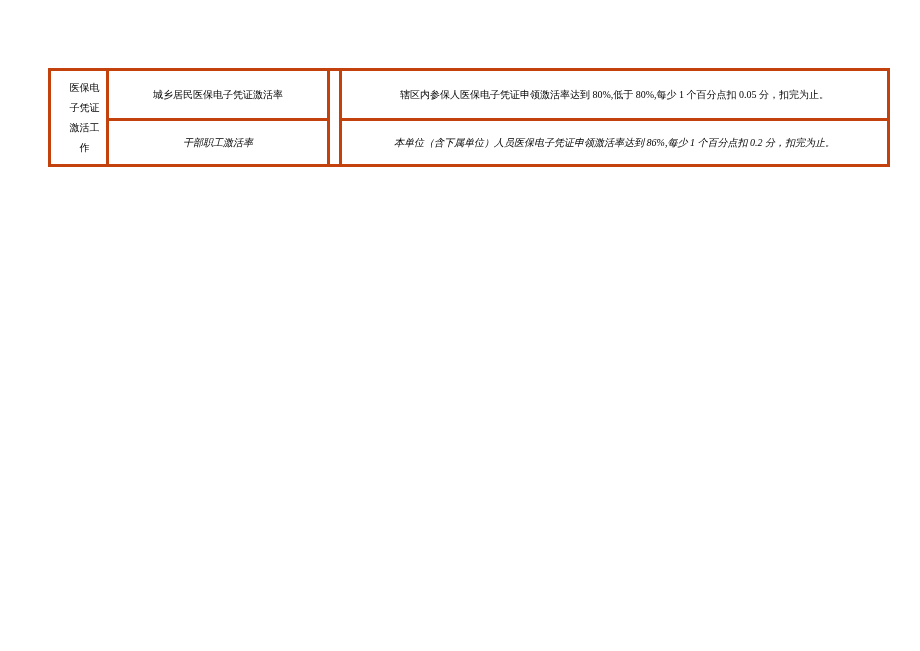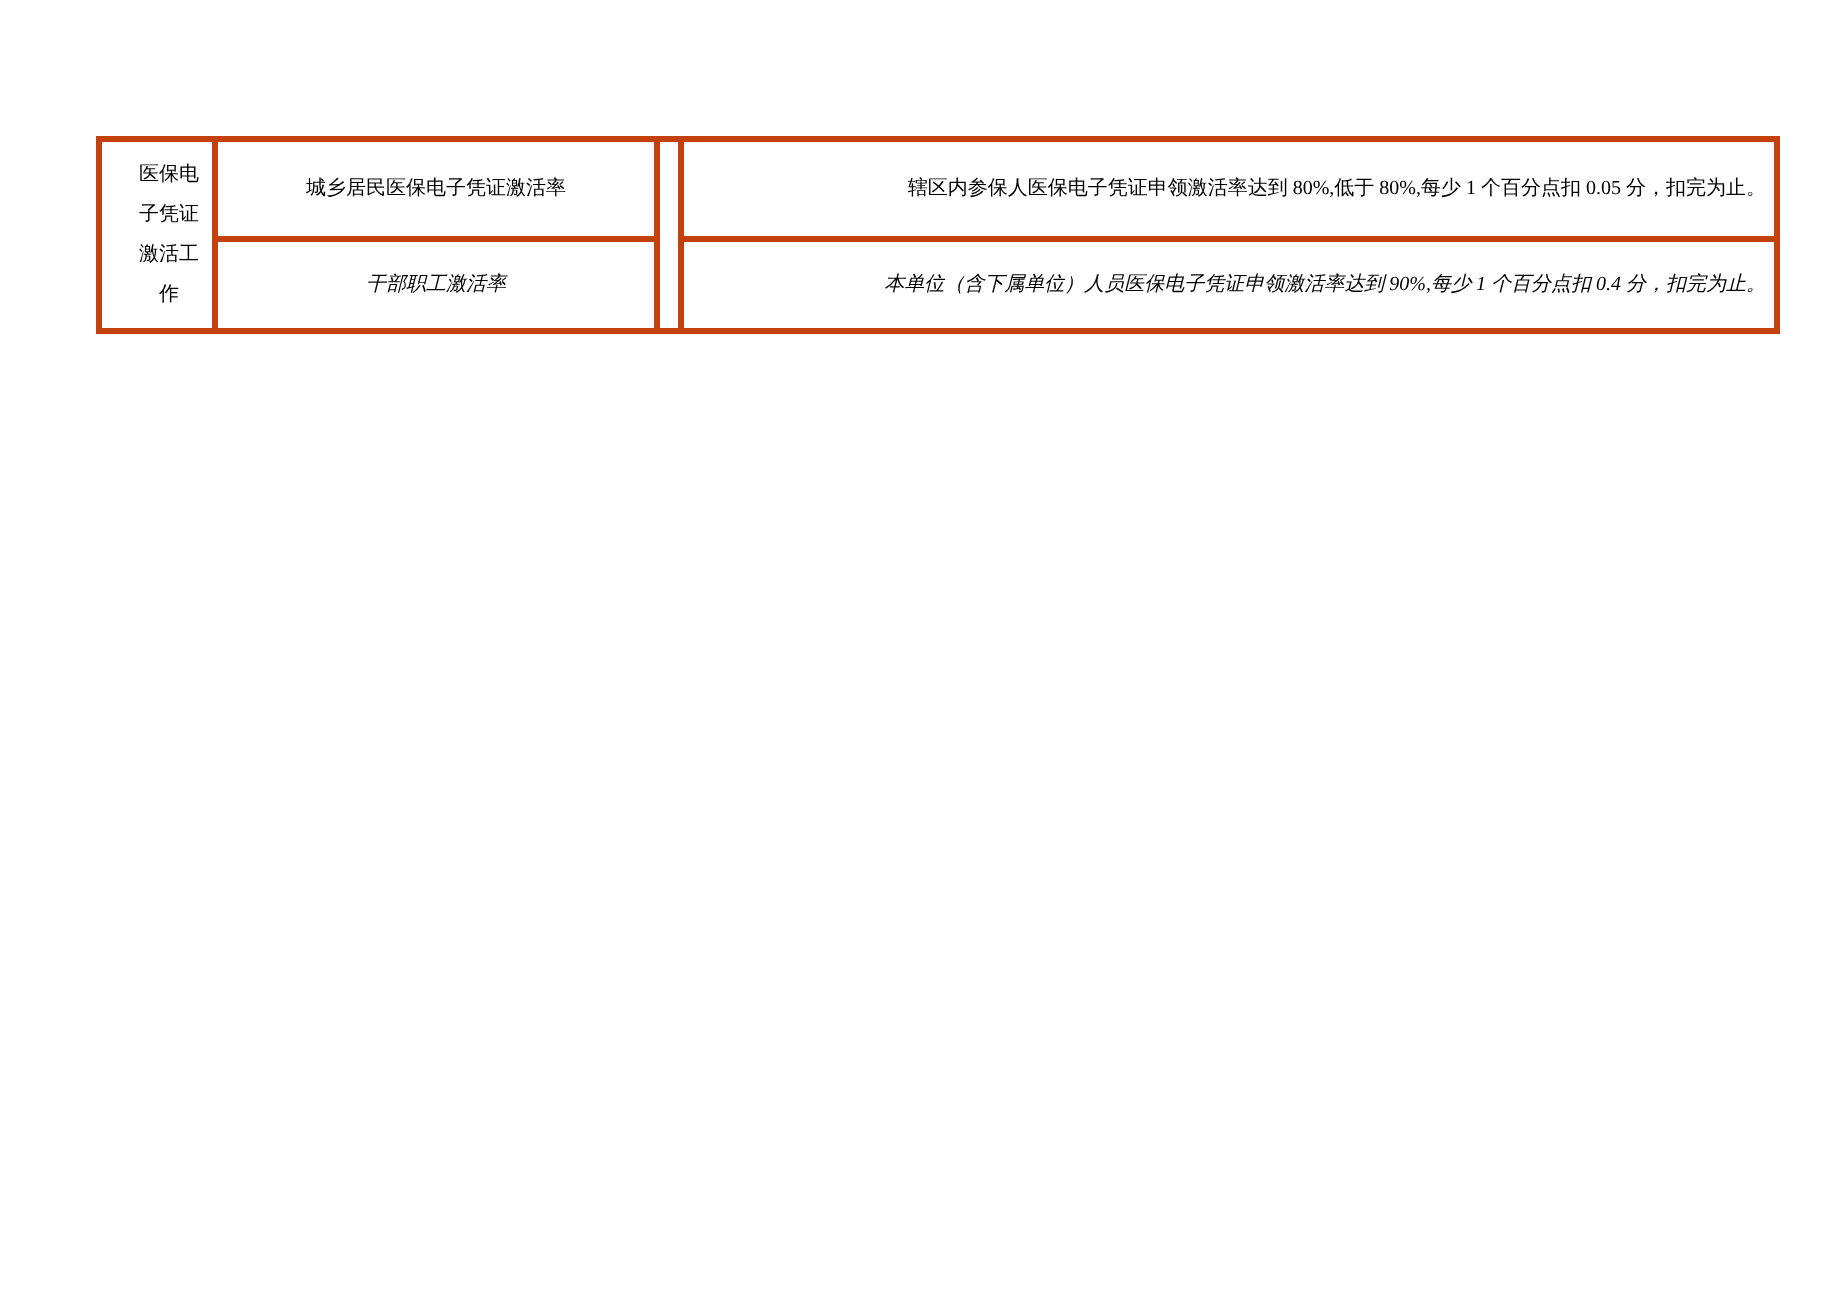--- a/index.html
+++ b/index.html
@@ -38,21 +38,21 @@
     }
     .col-indicator {
       width: 222px;
       text-align: center;
     }
     .col-empty {
       width: 12px;
     }
     .col-description {
       width: 550px;
-      text-align: right;
+      text-align: center;
       padding-left: 4px;
     }
     .row1 {
       height: 50px;
     }
     .row2 {
       height: 46px;
       font-style: italic;
     }
   </style>
@@ -63,17 +63,17 @@
   <table>
     <tbody>
         <tr class="row1">
       <td class="col-category" rowspan="2">医保电子凭证激活工作</td>
       <td class="col-indicator">城乡居民医保电子凭证激活率</td>
       <td class="col-empty" rowspan="2"></td>
       <td class="col-description">辖区内参保人医保电子凭证申领激活率达到 80%,低于 80%,每少 1 个百分点扣 0.05 分，扣完为止。</td>
     </tr>
     <tr class="row2">
       <td class="col-indicator">干部职工激活率</td>
-      <td class="col-description">本单位（含下属单位）人员医保电子凭证申领激活率达到 90%,每少 1 个百分点扣 0.4 分，扣完为止。</td>
+      <td class="col-description">本单位（含下属单位）人员医保电子凭证申领激活率达到 86%,每少 1 个百分点扣 0.2 分，扣完为止。</td>
     </tr>
   </tbody>
     </table>
 </div>
 
 </body></html>

